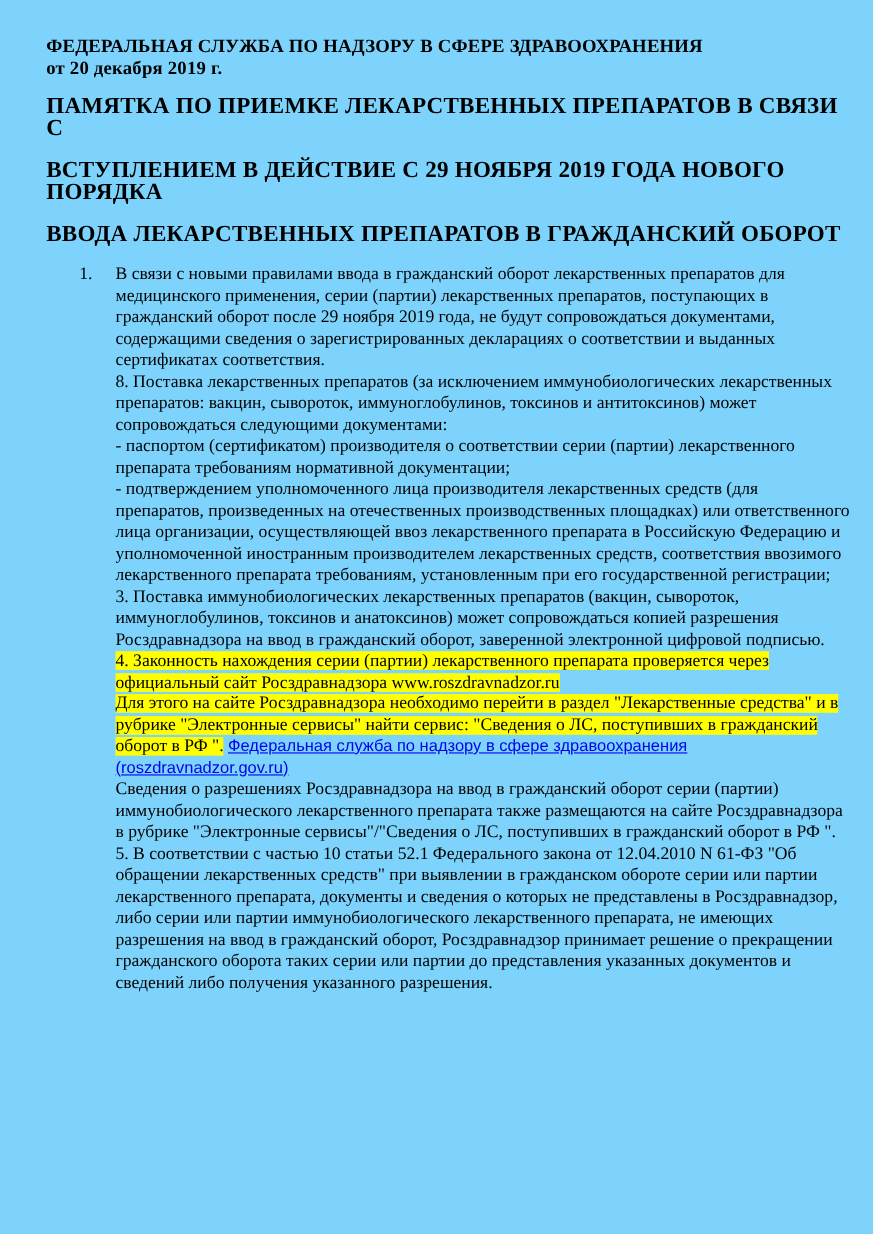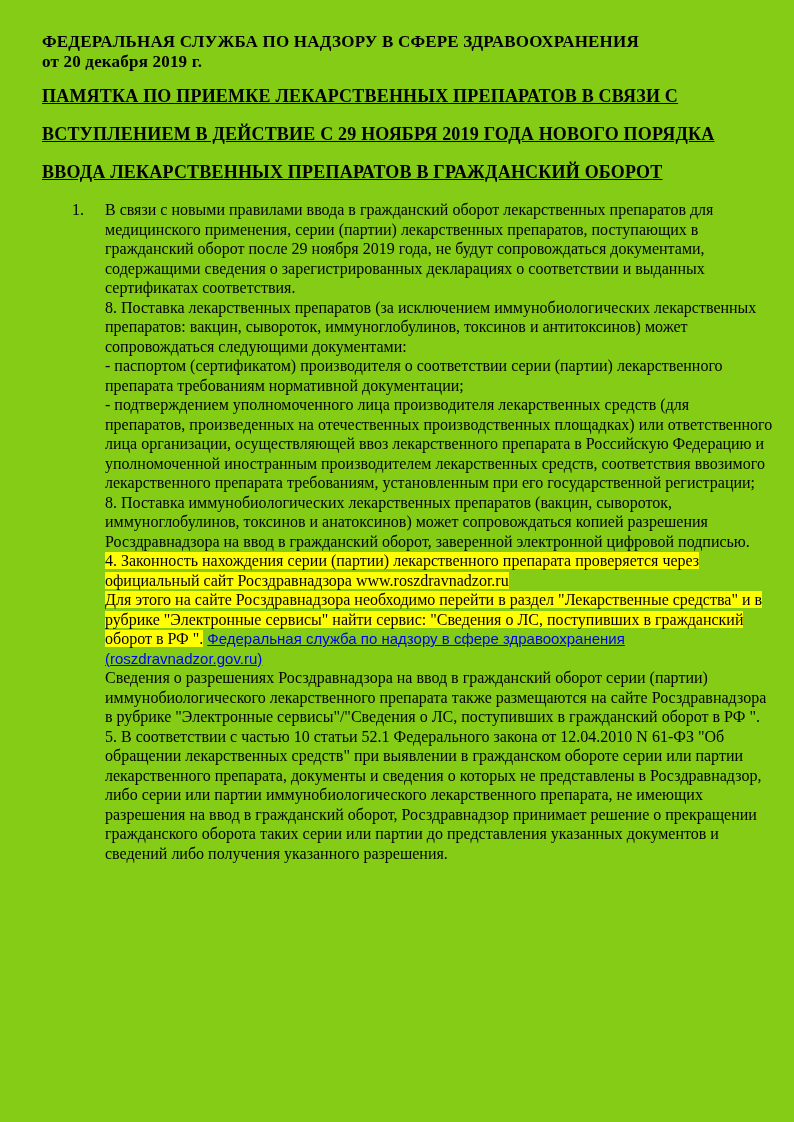--- a/index.html
+++ b/index.html
@@ -1,40 +1,39 @@
 <!DOCTYPE html>
 <html lang="ru"><head>
 <meta charset="utf-8">
 <style>
   html, body { margin: 0; padding: 0; background: #ffffff; }
   .page {
     position: relative;
     width: 794px;
     height: 1122px;
     box-sizing: border-box;
-    background: #84cc16;
+    background: #7dd3fc;
     padding: 32px 27px 0 42px;
     font-family: "Liberation Serif", "DejaVu Serif", serif;
     color: #000000;
     overflow: hidden;
   }
   .org-line {
     font-size: 17px;
     line-height: 20px;
     font-weight: bold;
     letter-spacing: 0.2px;
   }
   .doc-title { margin-top: 14px; }
   .title-line {
-    font-size: 18px;
+    font-size: 21px;
     line-height: 20px;
     margin-bottom: 18px;
     font-weight: bold;
     letter-spacing: 0.2px;
-    text-decoration: underline;
   }
   .content {
     margin-left: 63px;
     width: 668px;
     font-size: 16px;
     line-height: 19.5px;
     margin-top: 2px;
   }
   .para { margin: 0; }
   .para-numbered { position: relative; }
@@ -72,21 +71,21 @@
 
     <div class="para para-numbered">
       <span class="list-num">1.</span>
       <span>В связи с новыми правилами ввода в гражданский оборот лекарственных препаратов для медицинского применения, серии (партии) лекарственных препаратов, поступающих в гражданский оборот после 29 ноября 2019 года, не будут сопровождаться документами, содержащими сведения о зарегистрированных декларациях о соответствии и выданных сертификатах соответствия.</span>
     </div>
 
     <div class="para">8. Поставка лекарственных препаратов (за исключением иммунобиологических лекарственных препаратов: вакцин, сывороток, иммуноглобулинов, токсинов и антитоксинов) может сопровождаться следующими документами:</div>
     <div class="para">- паспортом (сертификатом) производителя о соответствии серии (партии) лекарственного препарата требованиям нормативной документации;</div>
     <div class="para">- подтверждением уполномоченного лица производителя лекарственных средств (для препаратов, произведенных на отечественных производственных площадках) или ответственного лица организации, осуществляющей ввоз лекарственного препарата в Российскую Федерацию и уполномоченной иностранным производителем лекарственных средств, соответствия ввозимого лекарственного препарата требованиям, установленным при его государственной регистрации;</div>
 
-    <div class="para">8. Поставка иммунобиологических лекарственных препаратов (вакцин, сывороток, иммуноглобулинов, токсинов и анатоксинов) может сопровождаться копией разрешения Росздравнадзора на ввод в гражданский оборот, заверенной электронной цифровой подписью.</div>
+    <div class="para">3. Поставка иммунобиологических лекарственных препаратов (вакцин, сывороток, иммуноглобулинов, токсинов и анатоксинов) может сопровождаться копией разрешения Росздравнадзора на ввод в гражданский оборот, заверенной электронной цифровой подписью.</div>
 
     <div class="para">
       <span class="hl">4. Законность нахождения серии (партии) лекарственного препарата проверяется через официальный сайт Росздравнадзора www.roszdravnadzor.ru</span><br>
       <span class="hl">Для этого на сайте Росздравнадзора необходимо перейти в раздел "Лекарственные средства" и в рубрике "Электронные сервисы" найти сервис: "Сведения о ЛС, поступивших в гражданский оборот в РФ ".</span>
       <a class="doclink" href="#">Федеральная служба по надзору в сфере здравоохранения (roszdravnadzor.gov.ru)</a>
     </div>
 
     <div class="para">Сведения о разрешениях Росздравнадзора на ввод в гражданский оборот серии (партии) иммунобиологического лекарственного препарата также размещаются на сайте Росздравнадзора в рубрике "Электронные сервисы"/"Сведения о ЛС, поступивших в гражданский оборот в РФ ".</div>
     <div class="para">5. В соответствии с частью 10 статьи 52.1 Федерального закона от 12.04.2010 N 61-ФЗ "Об обращении лекарственных средств" при выявлении в гражданском обороте серии или партии лекарственного препарата, документы и сведения о которых не представлены в Росздравнадзор, либо серии или партии иммунобиологического лекарственного препарата, не имеющих разрешения на ввод в гражданский оборот, Росздравнадзор принимает решение о прекращении гражданского оборота таких серии или партии до представления указанных документов и сведений либо получения указанного разрешения.</div>
 

